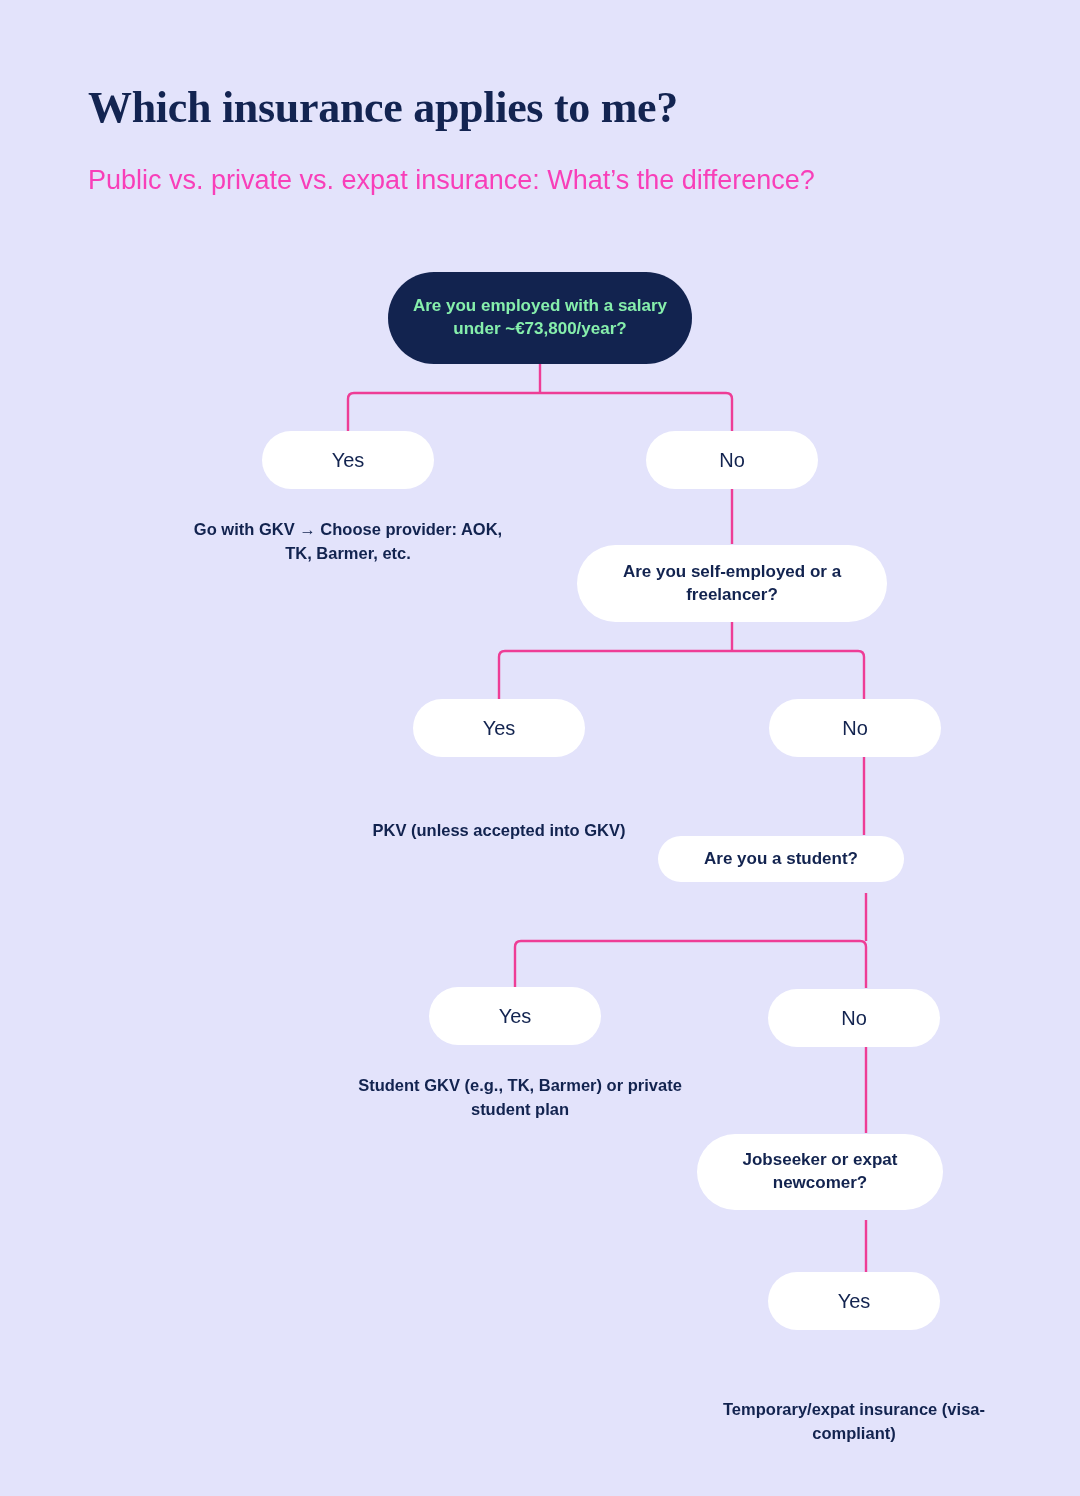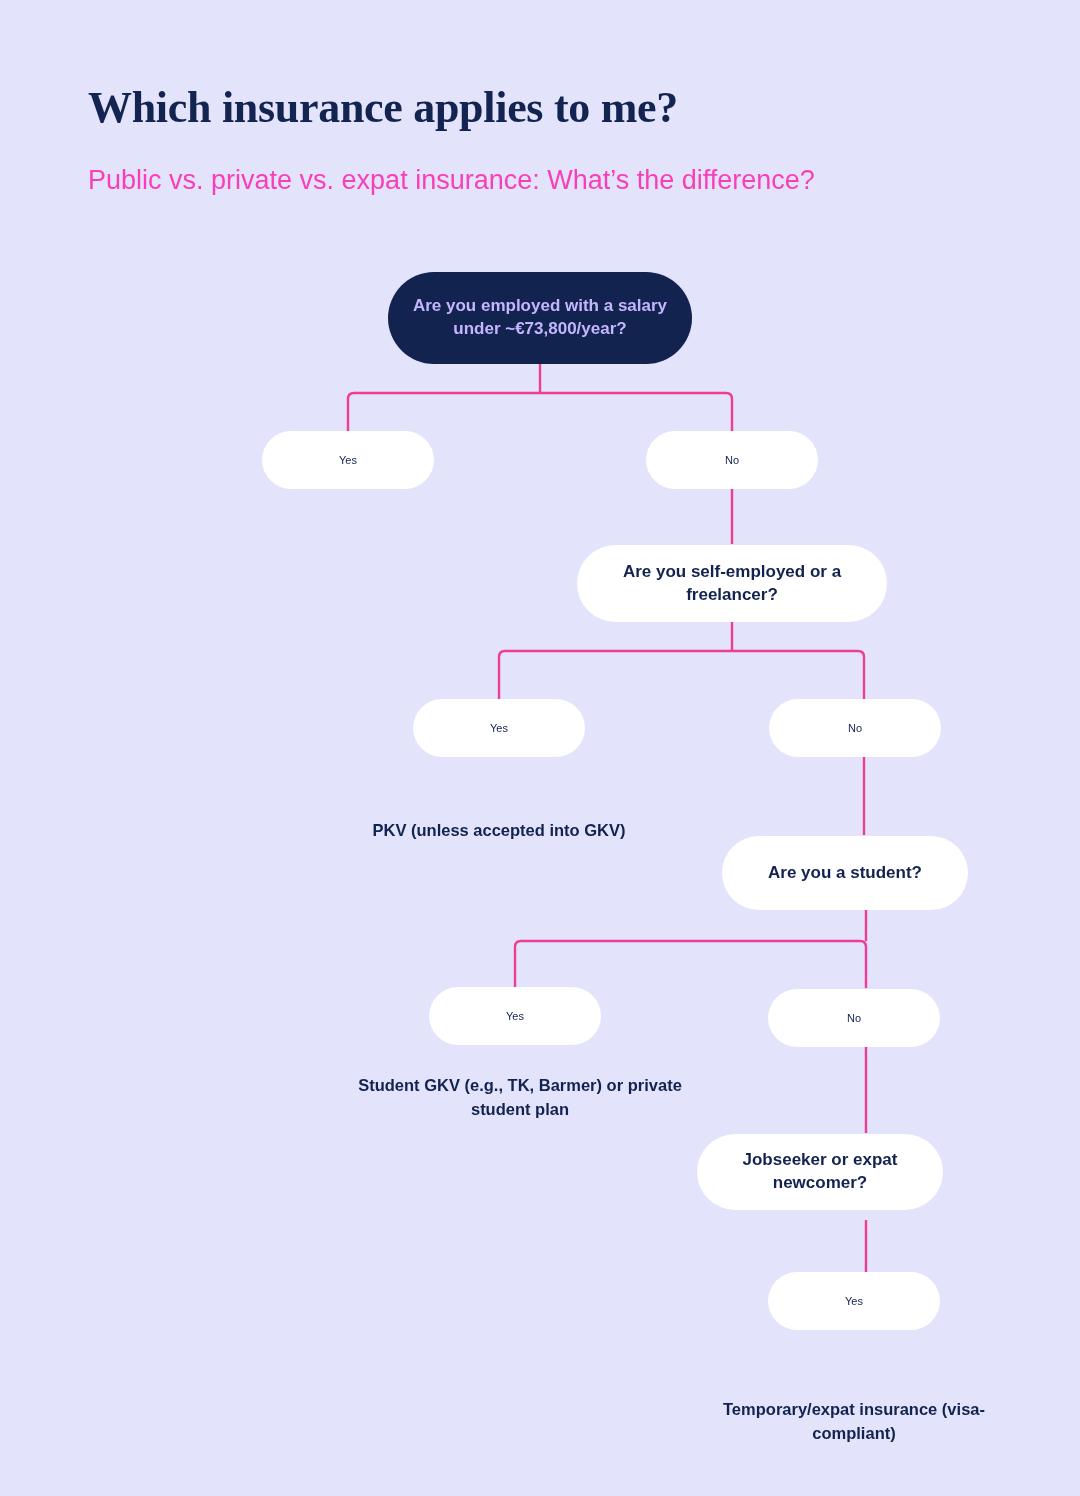--- a/index.html
+++ b/index.html
@@ -67,36 +67,36 @@
     display: flex;
     align-items: center;
     justify-content: center;
     text-align: center;
     border-radius: 999px;
     font-weight: 600;
     line-height: 1.35;
   }
   .node.root {
     background: #12234f;
-    color: #c4b5fd;
+    color: #86efac;
     font-size: 17px;
     font-weight: 700;
     padding: 0 22px;
   }
   .node.question {
     background: #ffffff;
     color: #12234f;
     font-size: 17px;
     font-weight: 600;
     padding: 8px 22px;
   }
   .node.answer {
     background: #ffffff;
     color: #12234f;
-    font-size: 11px;
+    font-size: 20px;
     font-weight: 500;
     padding: 0 18px;
   }
 
   .outcome {
     position: absolute;
     text-align: center;
     color: #12234f;
     font-weight: 700;
     font-size: 16.5px;
@@ -135,30 +135,31 @@
         <path d="M 866 1220 L 866 1272"></path>
       </g>
     </svg>
 
     <div class="node root" style="left:388px; top:272px; width:304px; height:92px;">Are you employed with a salary under ~€73,800/year?</div>
 
     <div class="node answer" style="left:262px; top:431px; width:172px; height:58px;">Yes</div>
 
     <div class="node answer" style="left:646px; top:431px; width:172px; height:58px;">No</div>
 
+    <div class="outcome" style="left:188px; top:517px; width:320px;">Go with GKV → Choose provider: AOK, TK, Barmer, etc.</div>
 
     <div class="node question" style="left:577px; top:545px; width:310px; height:77px;">Are you self-employed or a freelancer?</div>
 
     <div class="node answer" style="left:413px; top:699px; width:172px; height:58px;">Yes</div>
 
     <div class="node answer" style="left:769px; top:699px; width:172px; height:58px;">No</div>
 
     <div class="outcome" style="left:339px; top:818px; width:320px;">PKV (unless accepted into GKV)</div>
 
-    <div class="node question" style="left:722px; top:836px; width:246px; height:74px;">Are you a student?</div>
+    <div class="node question" style="left:658px; top:836px; width:246px; height:46px;">Are you a student?</div>
 
     <div class="node answer" style="left:429px; top:987px; width:172px; height:58px;">Yes</div>
 
     <div class="node answer" style="left:768px; top:989px; width:172px; height:58px;">No</div>
 
     <div class="outcome" style="left:355px; top:1073px; width:330px;">Student GKV (e.g., TK, Barmer) or private student plan</div>
 
     <div class="node question" style="left:697px; top:1134px; width:246px; height:76px;">Jobseeker or expat newcomer?</div>
 
     <div class="node answer" style="left:768px; top:1272px; width:172px; height:58px;">Yes</div>

